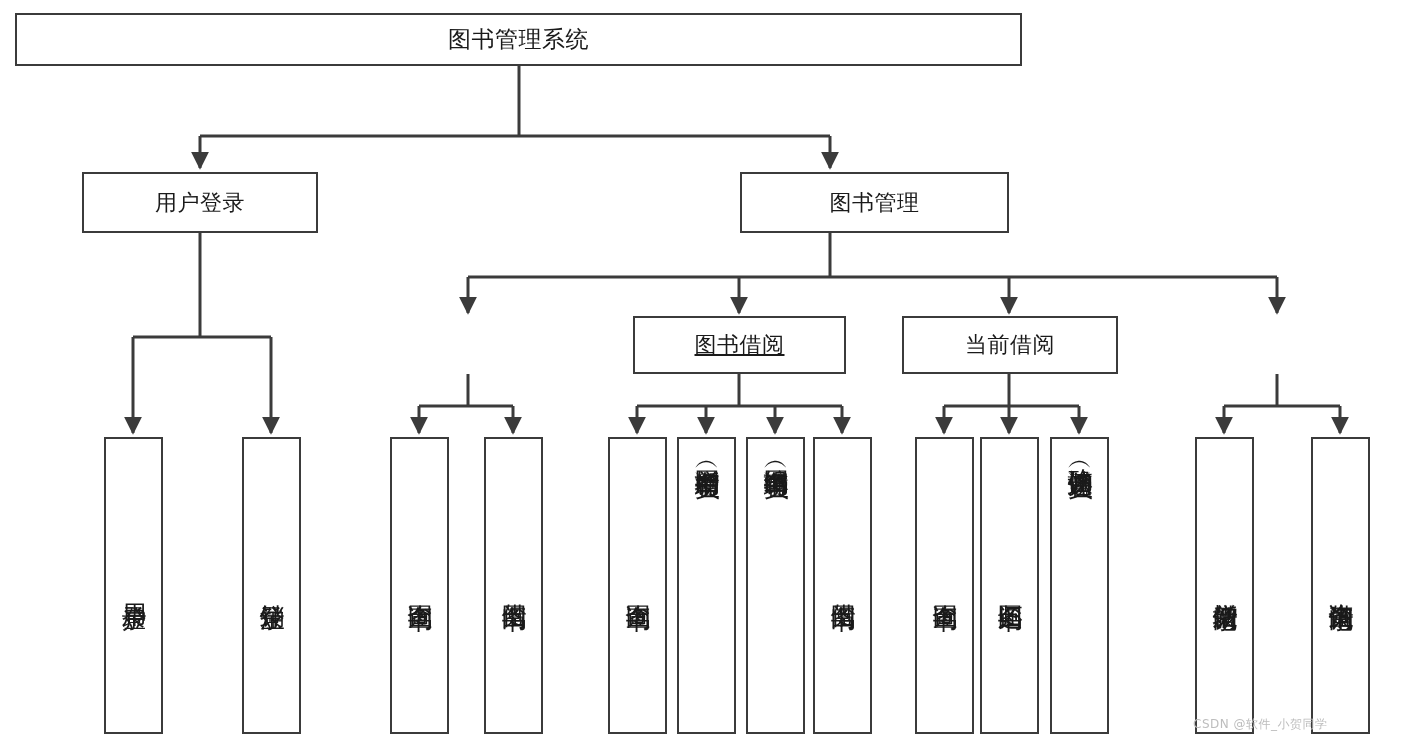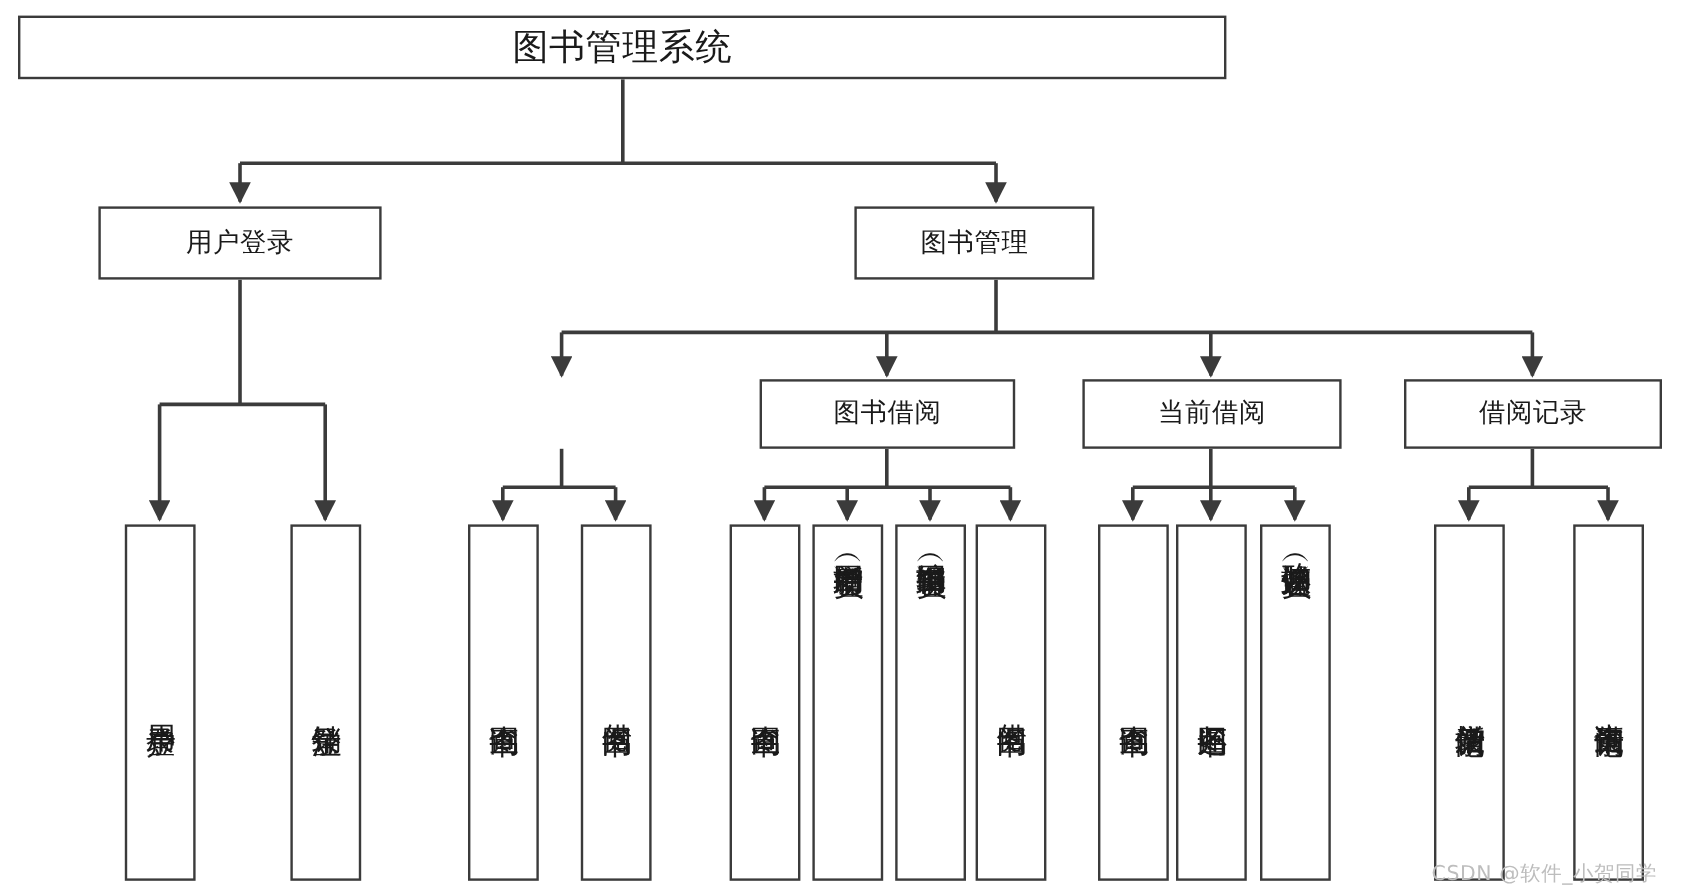--- a/index.html
+++ b/index.html
@@ -41,21 +41,21 @@
     line-height: 1.18;
     color: #1a1a1a;
   }
   
   .node.horiz .label {
     writing-mode: horizontal-tb;
     font-size: 22px;
     letter-spacing: 0.5px;
   }
   .node.title .label {
-    font-size: 30px;
+    font-size: 23px;
   }
   
   .node.vert {
     align-items: flex-start;
     padding-top: 10px;
   }
   .node.vert .label {
     writing-mode: vertical-rl;
     text-orientation: upright;
     font-size: 25px;
@@ -63,21 +63,21 @@
     letter-spacing: 1px;
     white-space: nowrap;
   }
   .node.vert.center {
     align-items: center;
     padding-top: 0;
   }
   .watermark {
     position: absolute;
     color: #bdbdbd;
-    font-size: 17px;
+    font-size: 12px;
     white-space: nowrap;
     letter-spacing: 0.5px;
   }
 </style>
 </head>
 <body>
 
 <div id="canvas">
 
   <svg id="edges" width="1405" height="747" viewBox="0 0 1405 747" xmlns="http://www.w3.org/2000/svg">
@@ -131,36 +131,33 @@
   </svg>
 
   <div class="node horiz title" style="left:15px; top:13px; width:1007px; height:53px;">
     <span class="label">图书管理系统</span>
   </div>
 
   <div class="node horiz" style="left:82px; top:172px; width:236px; height:61px;">
     <span class="label">用户登录</span>
   </div>
 
-  <div class="node horiz" style="left:712px; top:172px; width:200px; height:61px;">
+  <div class="node horiz" style="left:740px; top:172px; width:269px; height:61px;">
     <span class="label">图书管理</span>
   </div>
 
 
-  <div class="node horiz" style="left:633px; top:316px; width:213px; height:58px;">
+  <div class="node horiz" style="left:633px; top:316px; width:213px; height:58px;text-decoration:underline;">
     <span class="label">图书借阅</span>
   </div>
 
   <div class="node horiz" style="left:902px; top:316px; width:216px; height:58px;justify-content:center;">
     <span class="label">当前借阅</span>
   </div>
 
-  <div class="node horiz" style="left:1170px; top:316px; width:215px; height:58px;">
-    <span class="label">借阅记录</span>
-  </div>
 
   <div class="node vert center" style="left:104px; top:437px; width:59px; height:297px;">
     <span class="label">用户登录</span>
   </div>
 
   <div class="node vert center" style="left:242px; top:437px; width:59px; height:297px;">
     <span class="label">注销登录</span>
   </div>
 
   <div class="node vert center" style="left:390px; top:437px; width:59px; height:297px;">

